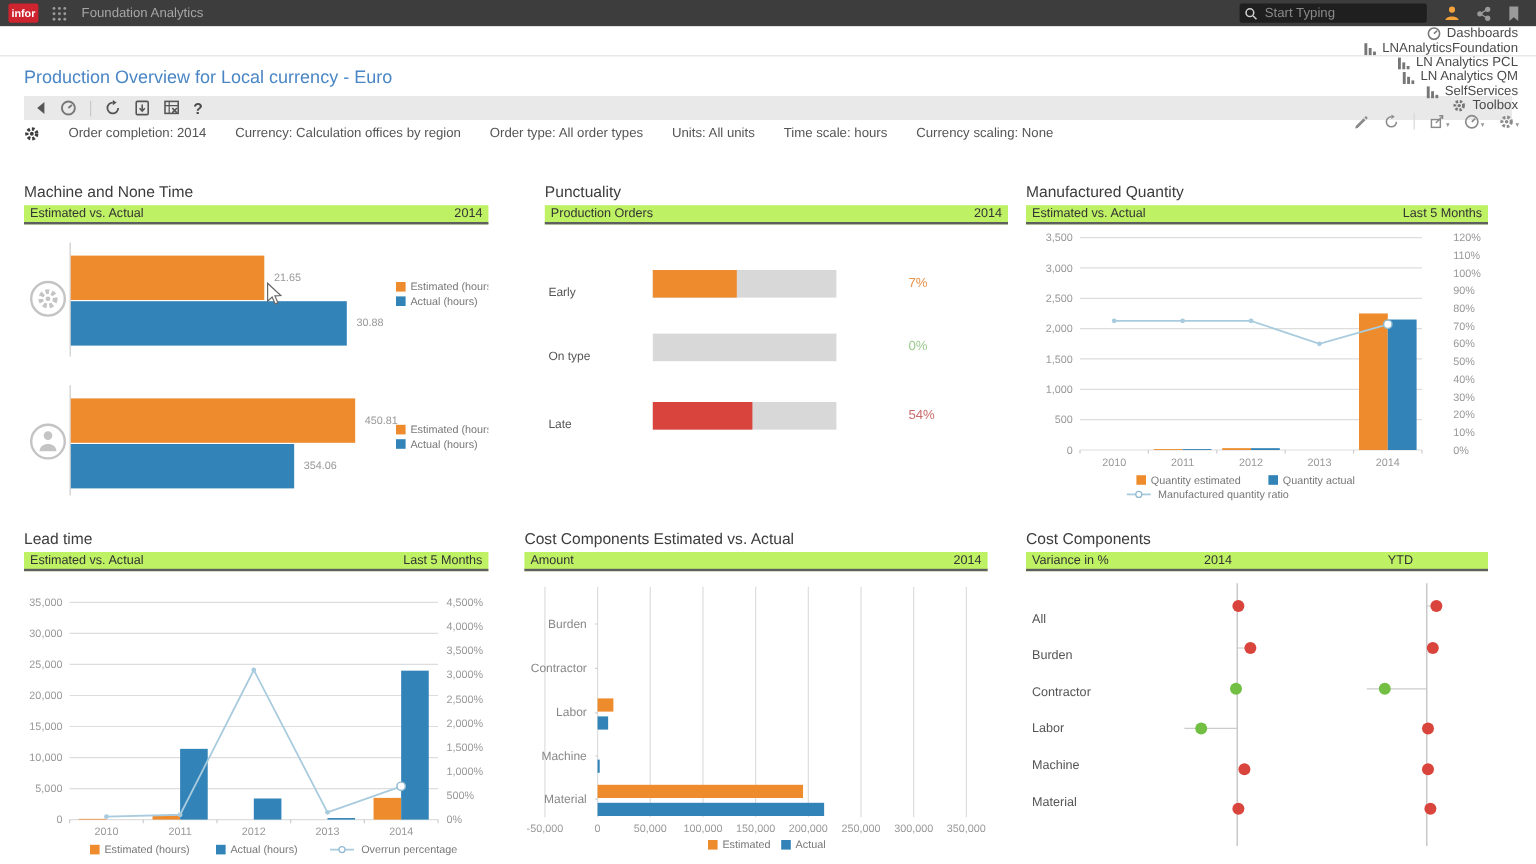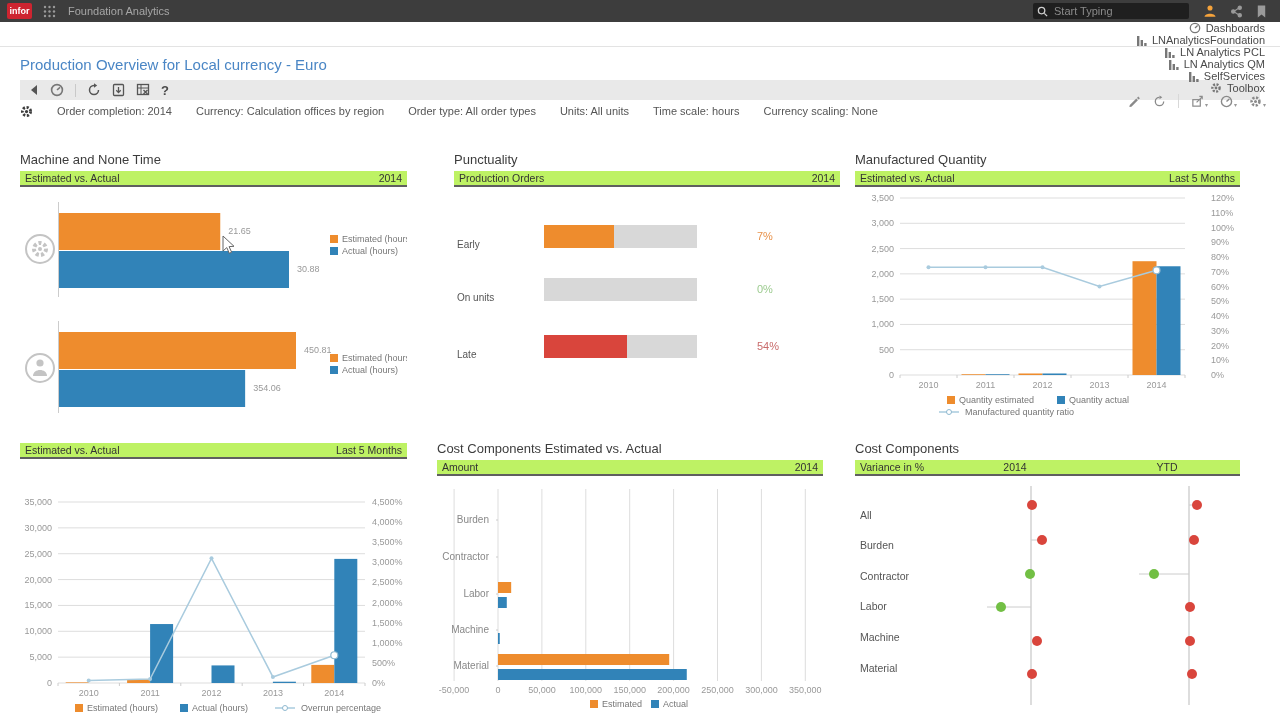--- a/index.html
+++ b/index.html
@@ -311,21 +311,21 @@
   <div class="strip">
     <span class="s-l">Production Orders</span>
     <span class="s-r">2014</span>
   </div>
   <div class="chart" id="c-pu">
       <div class="pu-label" style="left: 3px; top: 87px;">Early</div>
       <div class="pu-track" style="left: 90px; top: 73px;">
         <div class="pu-fill" style="width: 70.38px; background: rgb(238, 140, 45);"></div>
       </div>
       <div class="pu-pct" style="left: 303px; top: 78px; color: rgb(232, 146, 74);">7%</div>
-      <div class="pu-label" style="left: 3px; top: 140px;">On units</div>
+      <div class="pu-label" style="left: 3px; top: 140px;">On type</div>
       <div class="pu-track" style="left: 90px; top: 126px;">
         <div class="pu-fill" style="width: 0px; background: rgb(156, 203, 143);"></div>
       </div>
       <div class="pu-pct" style="left: 303px; top: 131px; color: rgb(156, 203, 143);">0%</div>
       <div class="pu-label" style="left: 3px; top: 197px;">Late</div>
       <div class="pu-track" style="left: 90px; top: 183px;">
         <div class="pu-fill" style="width: 82.62px; background: rgb(217, 69, 60);"></div>
       </div>
       <div class="pu-pct" style="left: 303px; top: 188px; color: rgb(201, 107, 107);">54%</div>
     </div>
@@ -396,20 +396,21 @@
         <rect x="202" y="244" width="8" height="8" fill="#3183B8"></rect>
         <text x="214" y="251" text-anchor="start" font-size="9" fill="#777" font-family="Liberation Sans, sans-serif">Quantity actual</text>
         <line x1="84" y1="260" x2="104" y2="260" stroke="#A9CBDE" stroke-width="1.5"></line>
         <circle cx="94" cy="260" r="2.5" fill="#fff" stroke="#8FB9D0" stroke-width="1"></circle>
         <text x="110" y="263" text-anchor="start" font-size="9" fill="#777" font-family="Liberation Sans, sans-serif">Manufactured quantity ratio</text>
       </svg>
     </div>
 </div>
 
 <div class="panel" id="p-lt">
+  <div class="p-title">Lead time</div>
   <div class="strip">
     <span class="s-l">Estimated vs. Actual</span>
     <span class="s-r">Last 5 Months</span>
   </div>
   <div class="chart" id="c-lt">
       <svg width="387" height="277">
         <line x1="38" y1="242" x2="345" y2="242" stroke="#DDD"></line>
         <text x="32" y="245" text-anchor="end" font-size="9" fill="#999" font-family="Liberation Sans, sans-serif">0</text>
         <line x1="38" y1="216.14285714285714" x2="345" y2="216.14285714285714" stroke="#DDD"></line>
         <text x="32" y="219.14285714285714" text-anchor="end" font-size="9" fill="#999" font-family="Liberation Sans, sans-serif">5,000</text>

